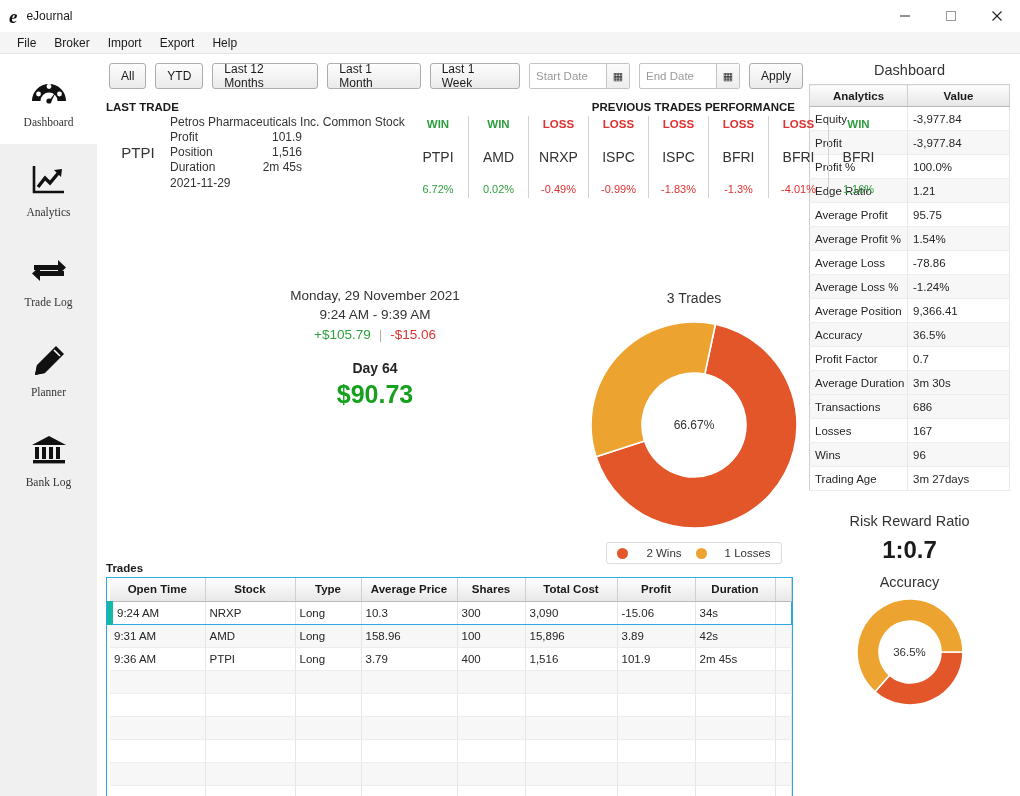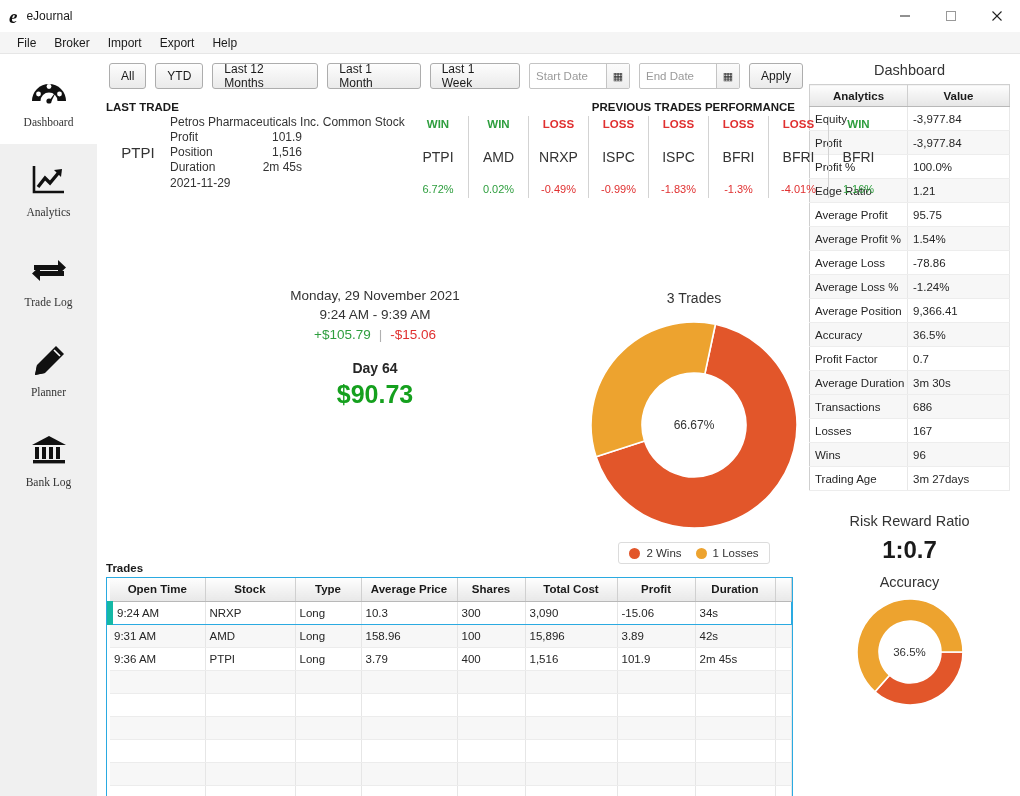--- a/index.html
+++ b/index.html
@@ -151,21 +151,21 @@
   .donut-center {
     position: absolute; inset: 0; display: flex;
     align-items: center; justify-content: center;
     font-size: 12px; color: #333;
   }
   .legend {
     display: inline-flex; gap: 14px; align-items: center;
     border: 1px solid #dcdcdc; border-radius: 3px;
     padding: 4px 10px; margin-top: 12px; background: #fff;
   }
-  .leg-item { display: flex; align-items: center; gap: 6px; font-size: 11.5px; color: #333; }
+  .leg-item { display: flex; align-items: center; gap: 18px; font-size: 11.5px; color: #333; }
   .dot { width: 11px; height: 11px; border-radius: 50%; display: block; }
 
   
   .trades-cap { position: absolute; left: 9px; top: 508px; }
   .tbl-frame {
     position: absolute; left: 9px; top: 523px;
     width: 687px; height: 264px;
     border: 1px solid #2aaae1; background: #fff; overflow: hidden;
   }
   table.trades { width: 100%; border-collapse: collapse; table-layout: fixed; }

